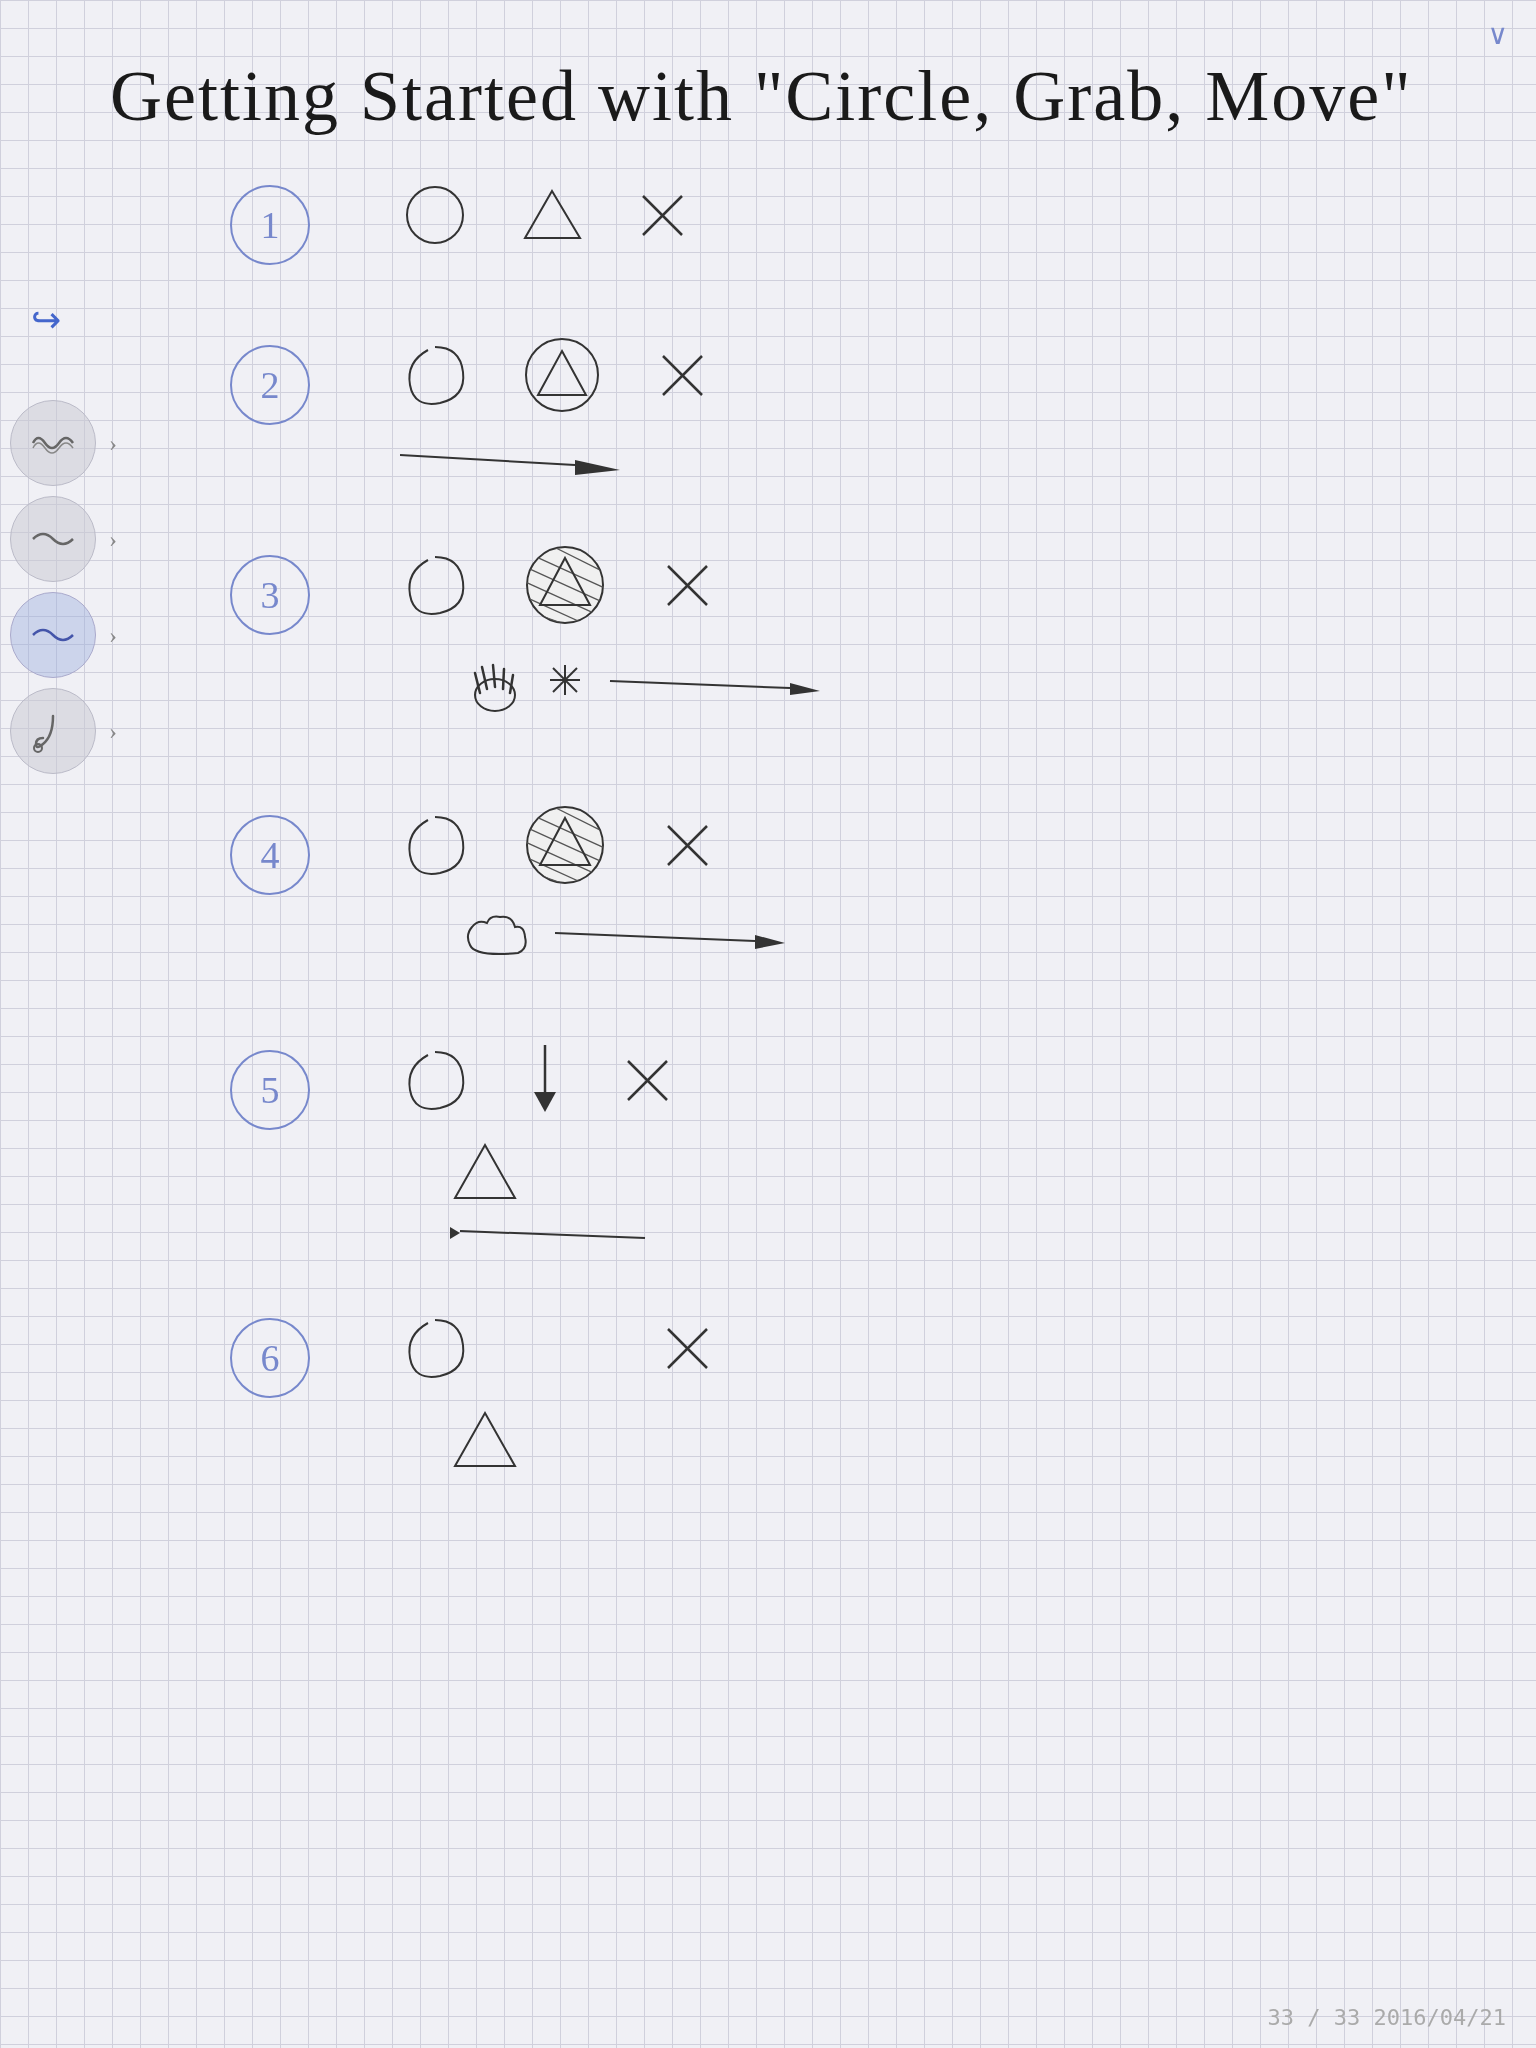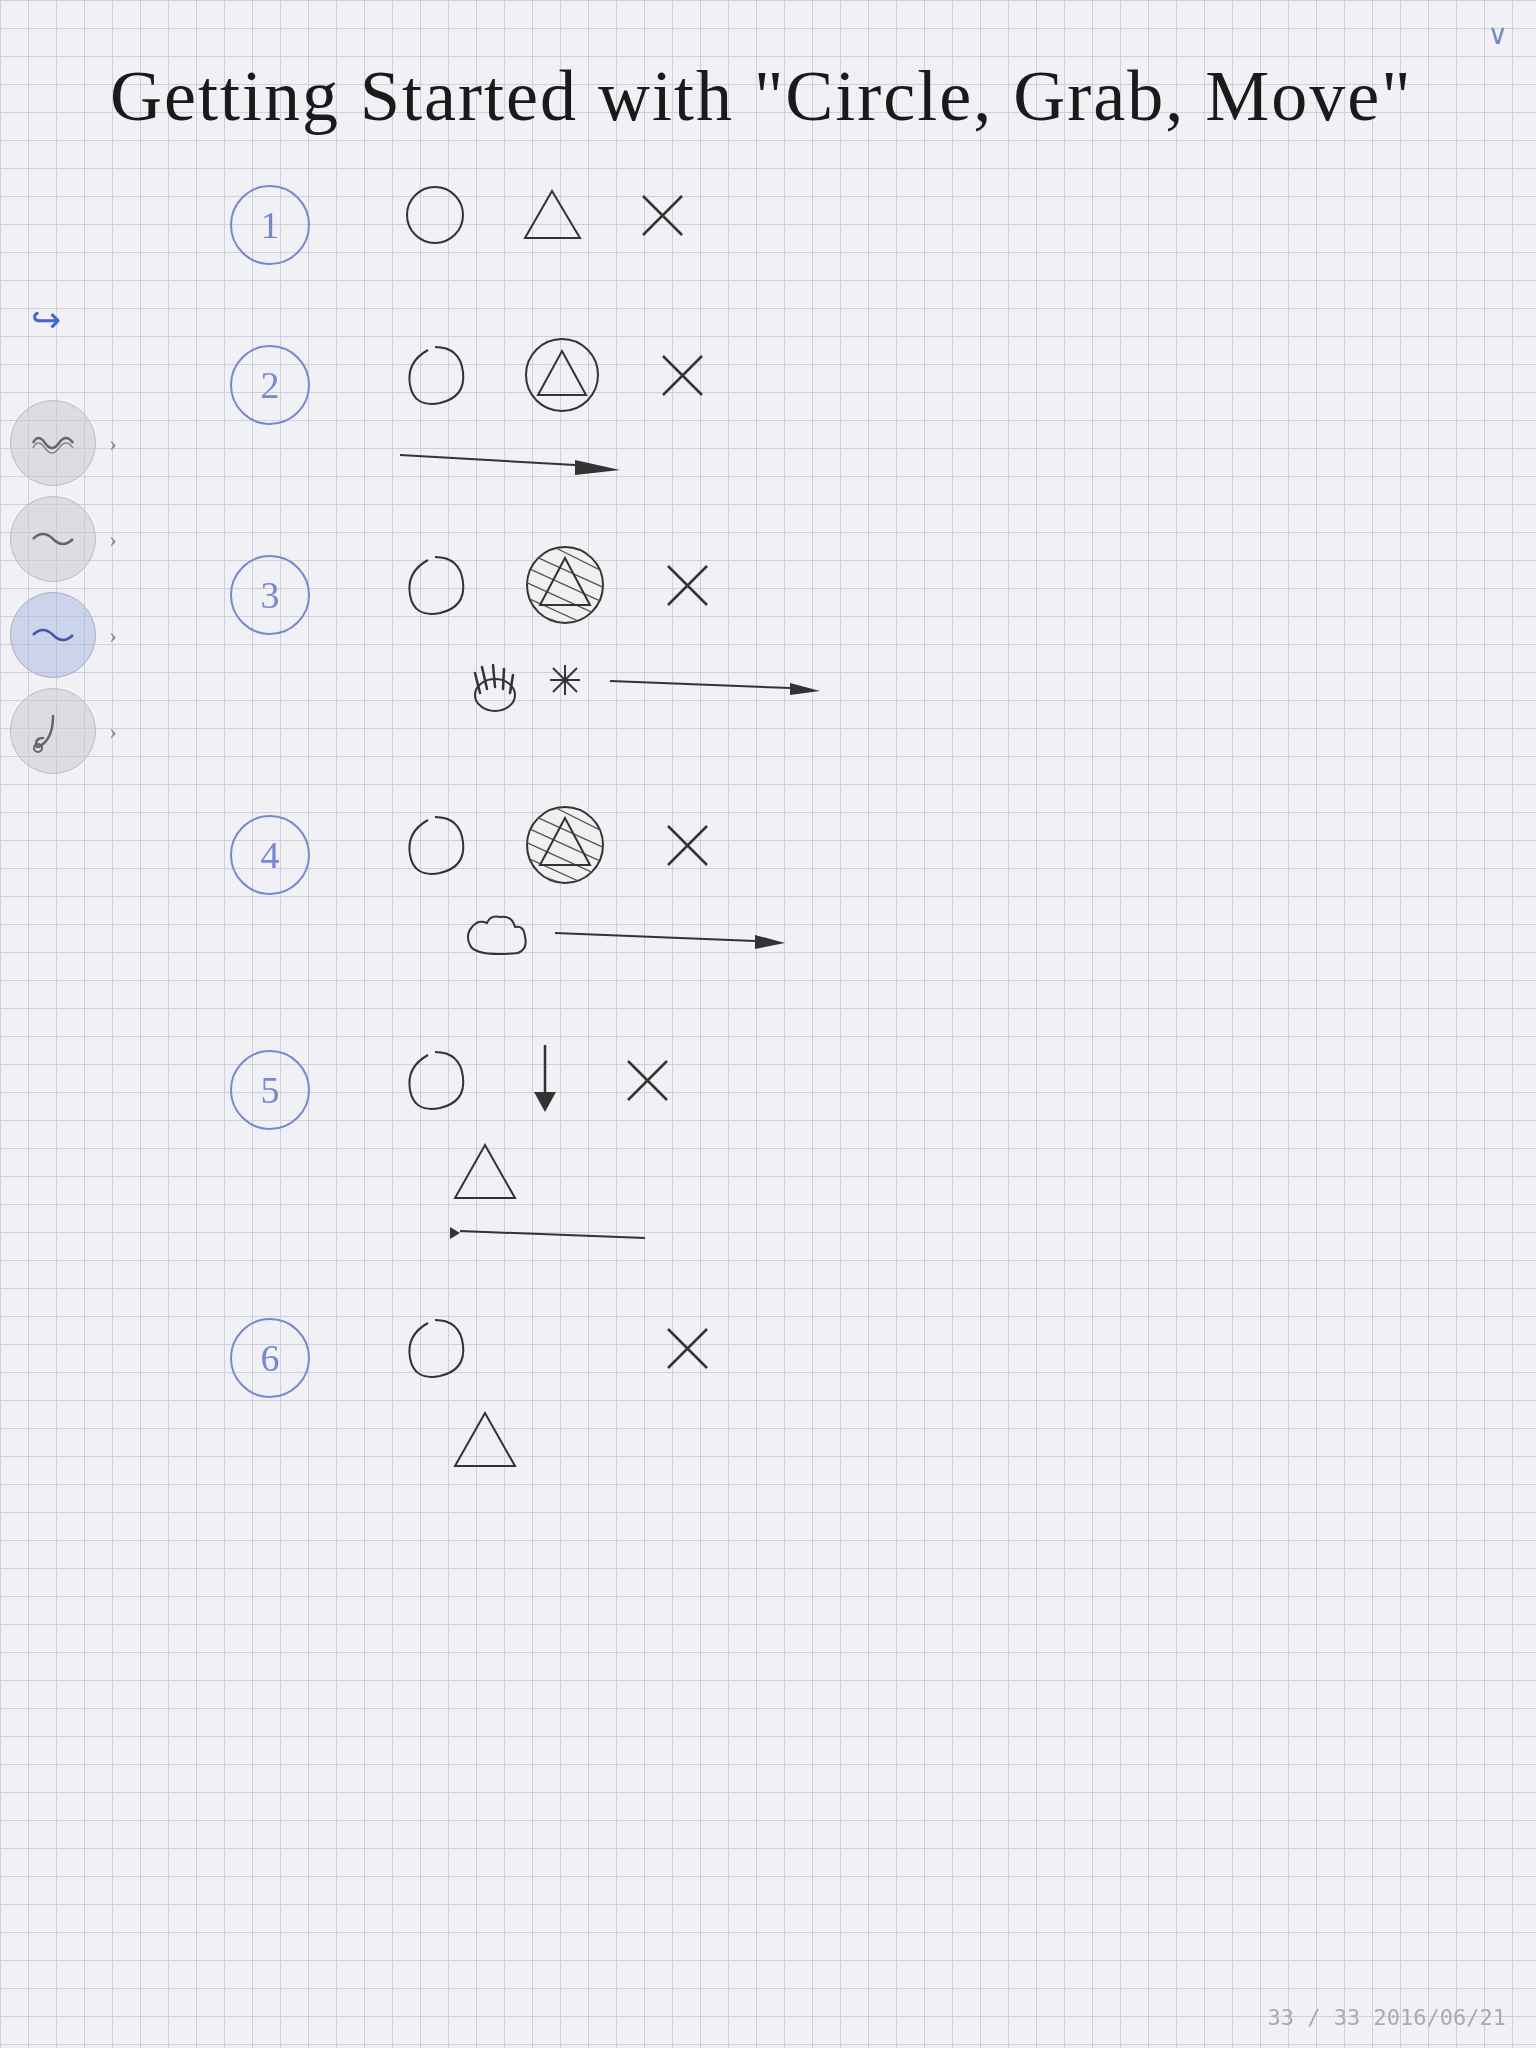--- a/index.html
+++ b/index.html
@@ -419,15 +419,15 @@
 
       <div class="row-sub" style="margin-left: 220px;">
         <svg width="70" height="65" viewBox="0 0 70 65">
           <polygon points="35,5 65,58 5,58" stroke="#333" stroke-width="2" fill="none"></polygon>
         </svg>
       </div>
     </div>
 
   </div>
 
-  <div class="status-bar">33 / 33   2016/06/21</div>
+  <div class="status-bar">33 / 33   2016/04/21</div>
 
 </div>
 
 </body></html>

